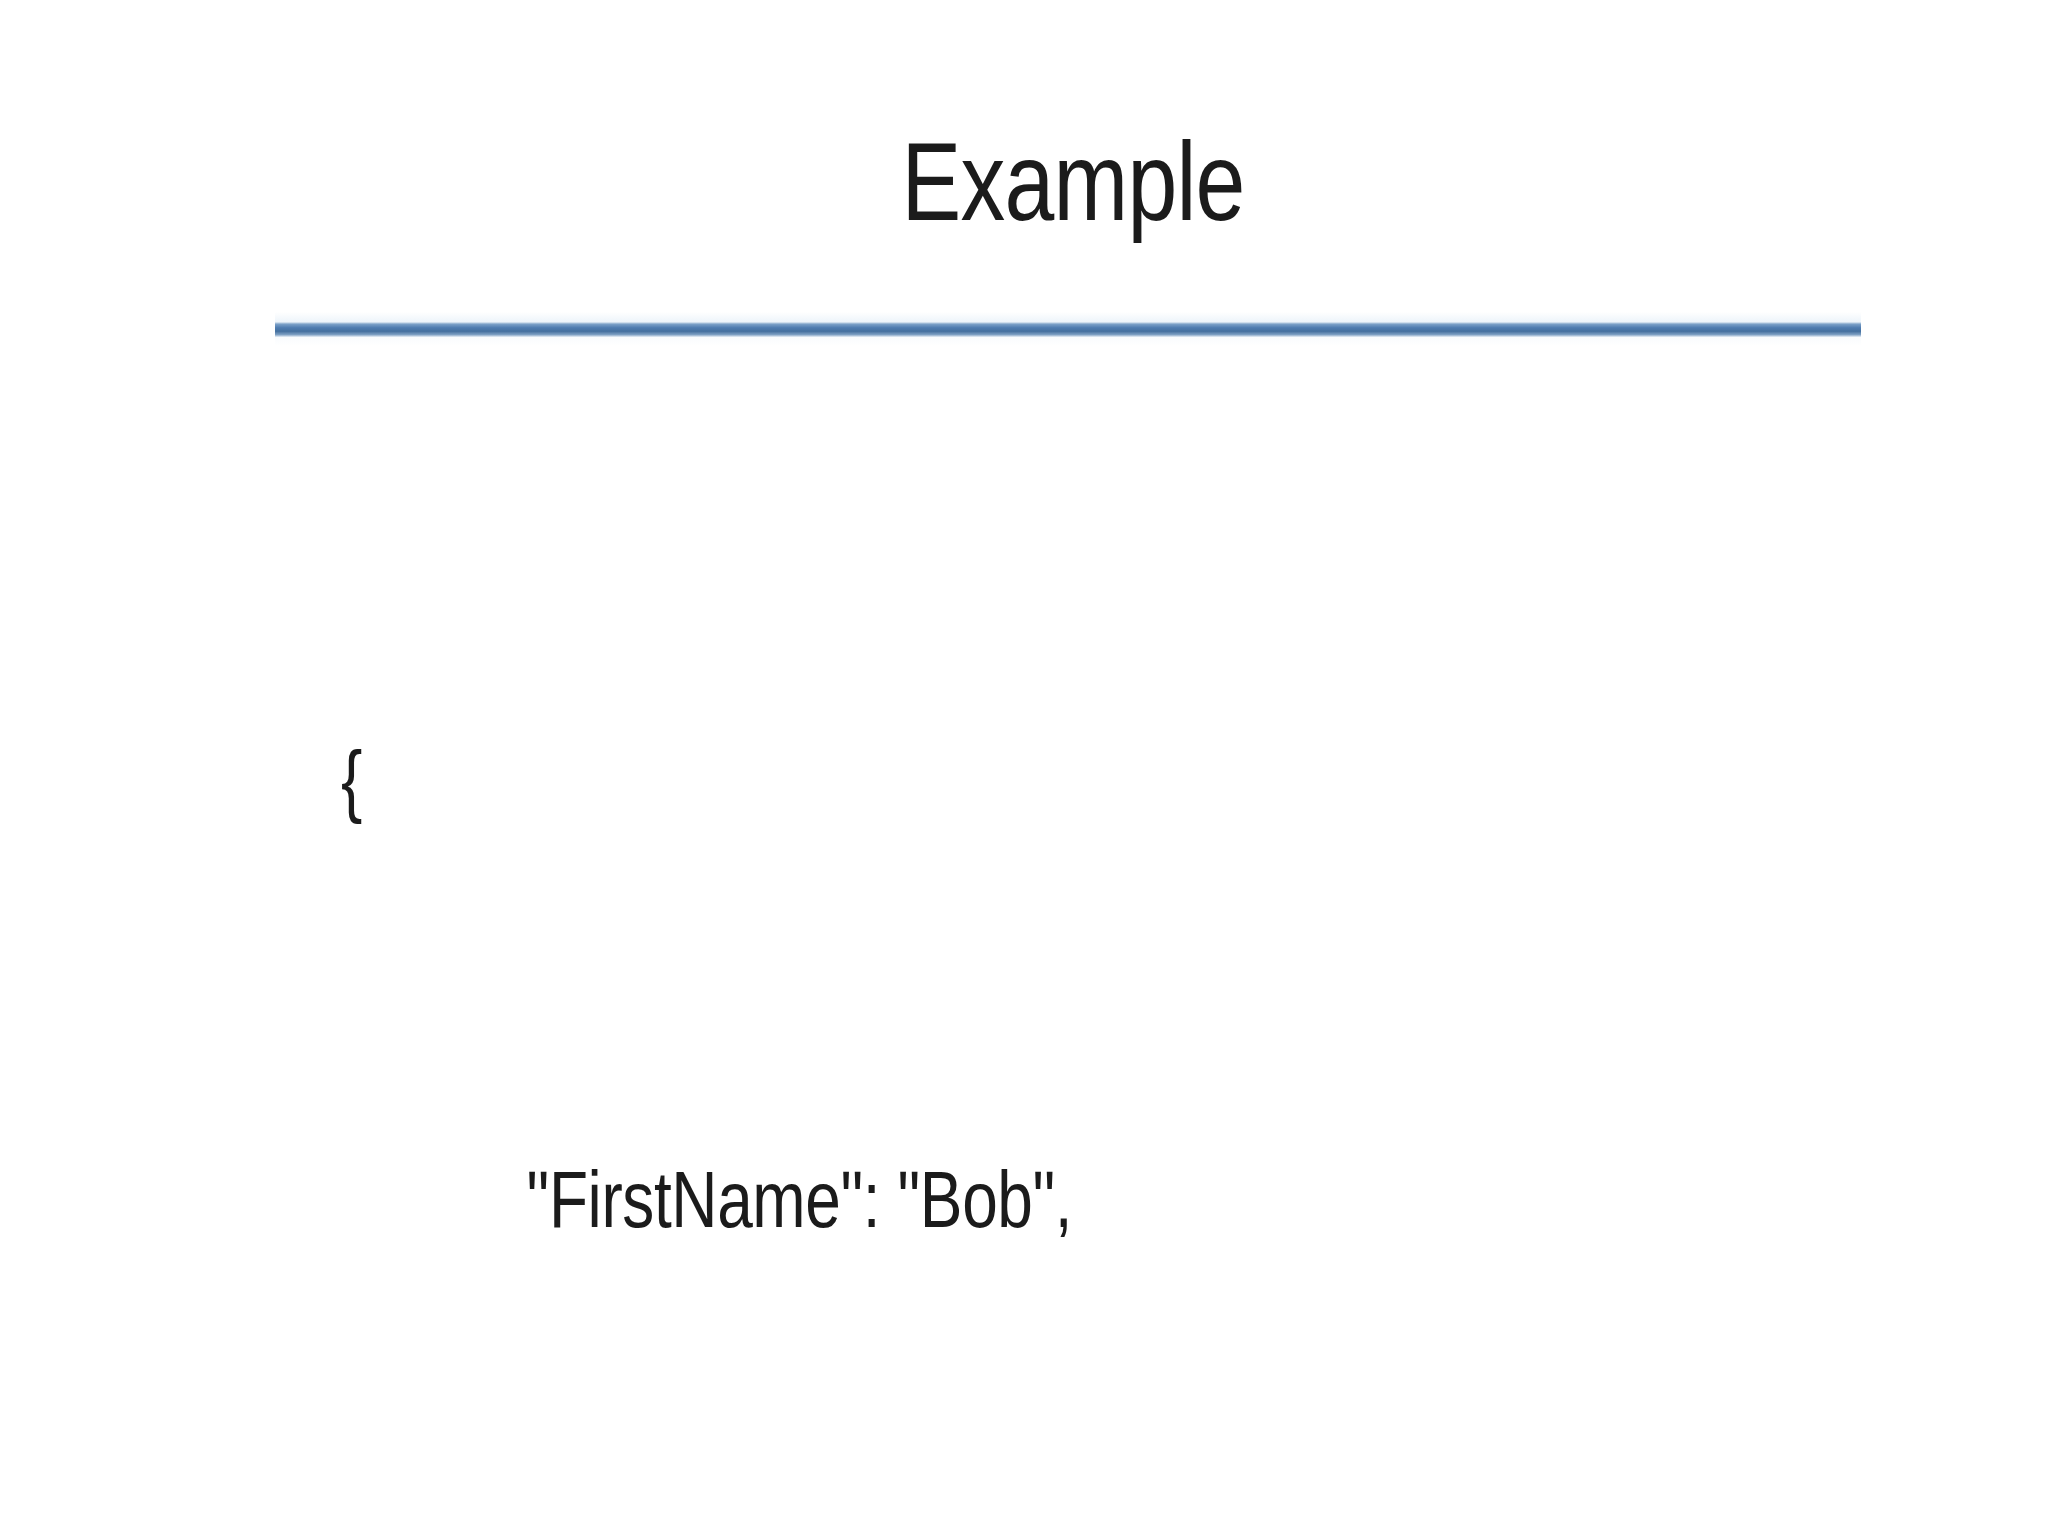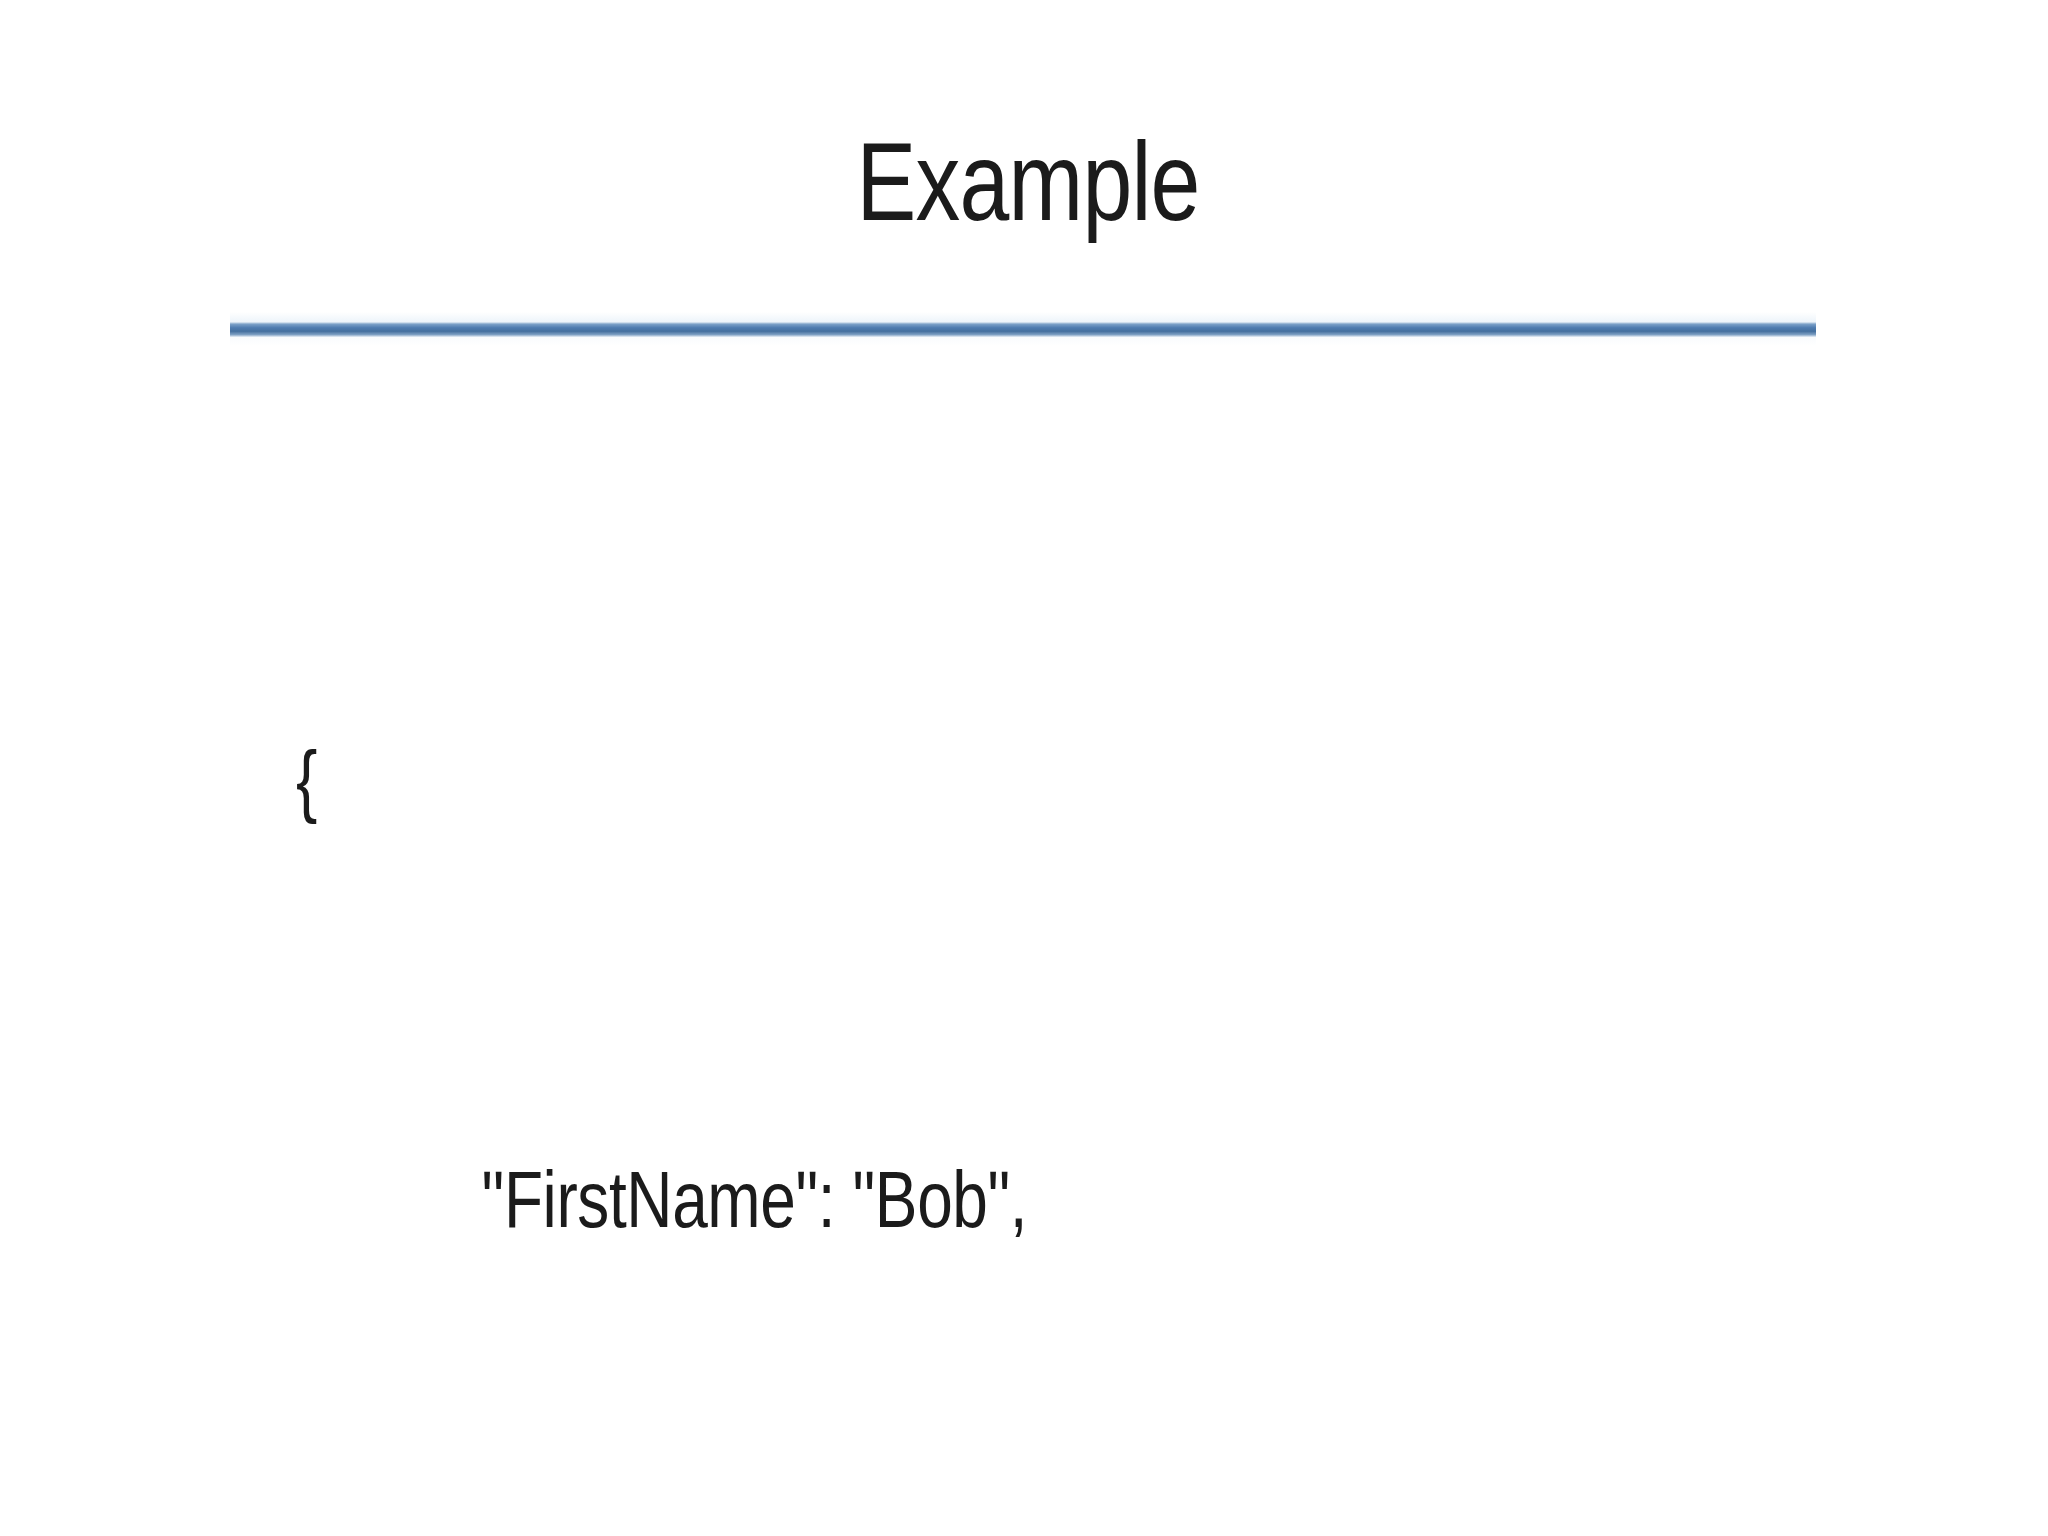--- a/index.html
+++ b/index.html
@@ -14,20 +14,21 @@
     overflow: hidden;
     font-family: "Liberation Sans", sans-serif;
     -webkit-font-smoothing: antialiased;
   }
 
   .slide {
     position: relative;
     width: 1912px;
     height: 1536px;
     background: #ffffff;
+    margin-left: 45px;
   }
 
   
   .slide-title {
     position: absolute;
     left: 0;
     top: 118px;
     width: 2048px;
     text-align: center;
     font-family: "Liberation Sans", sans-serif;

